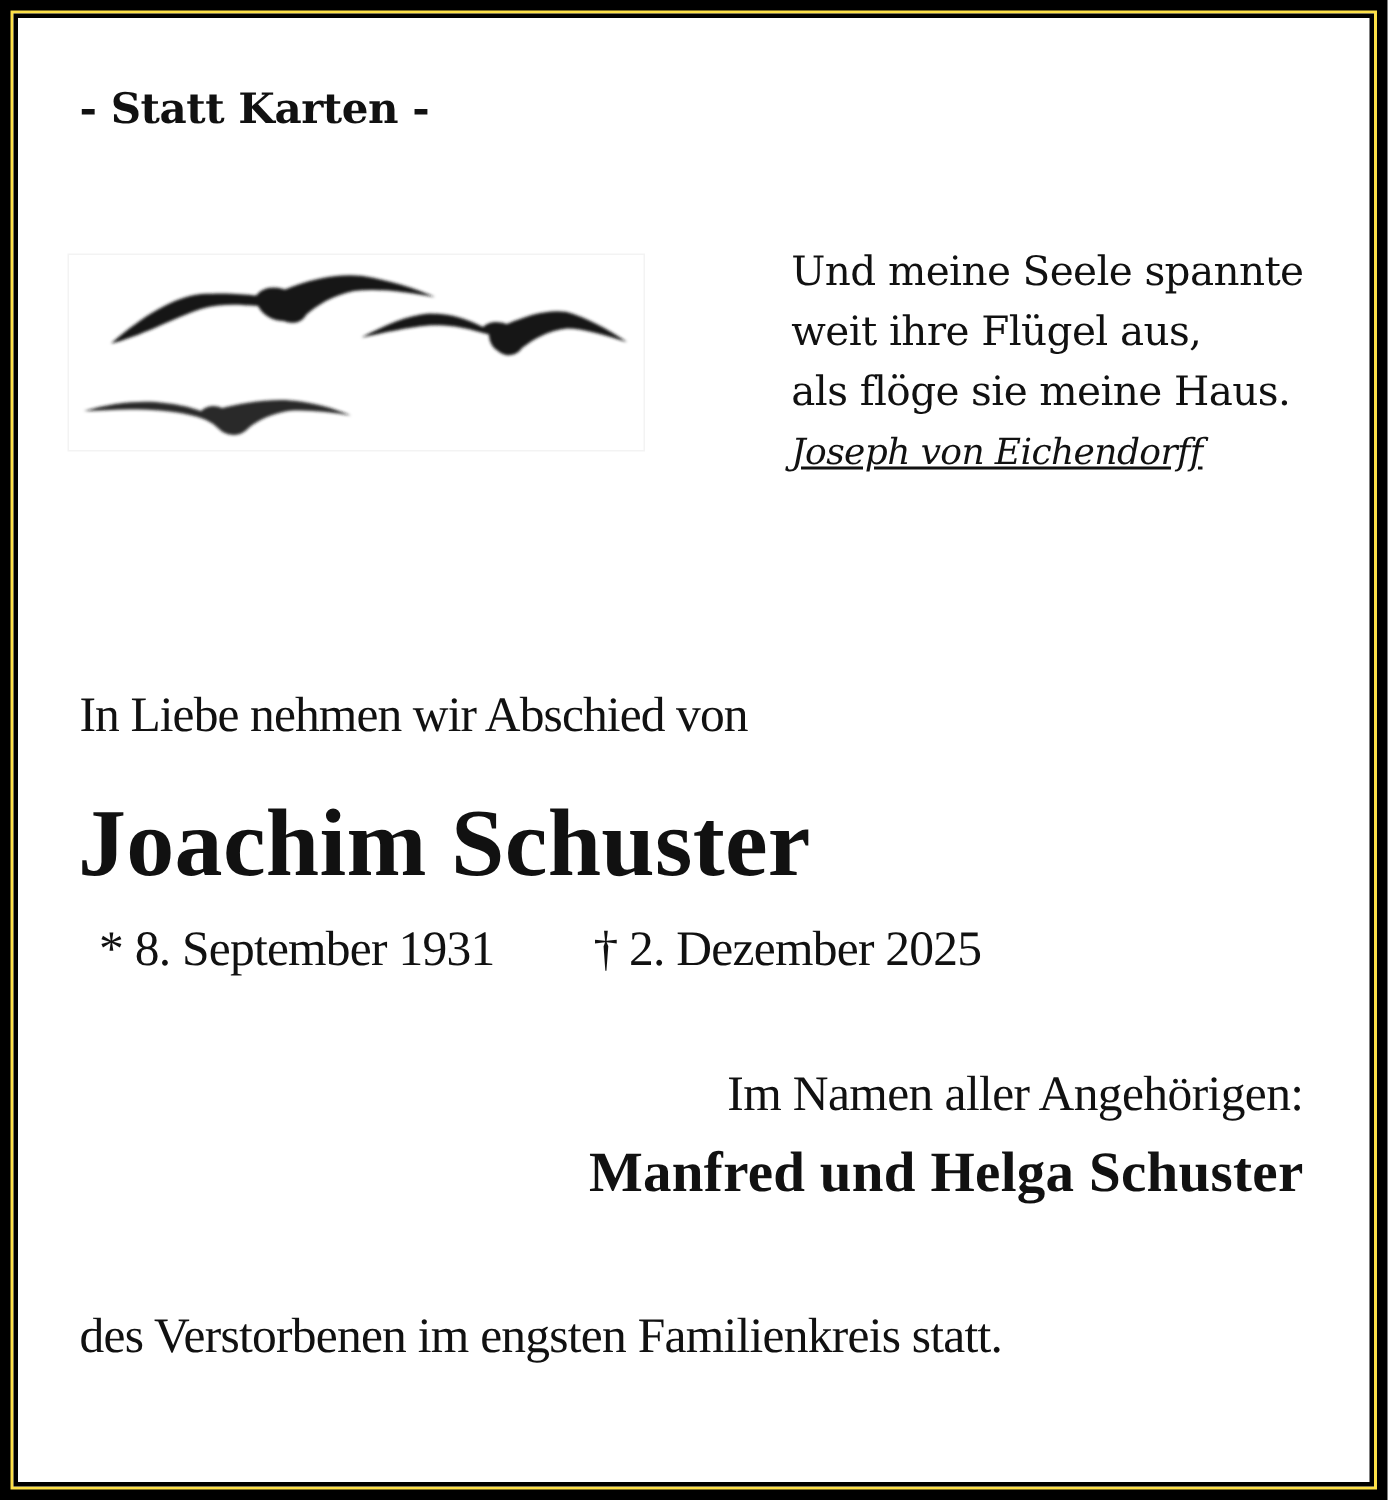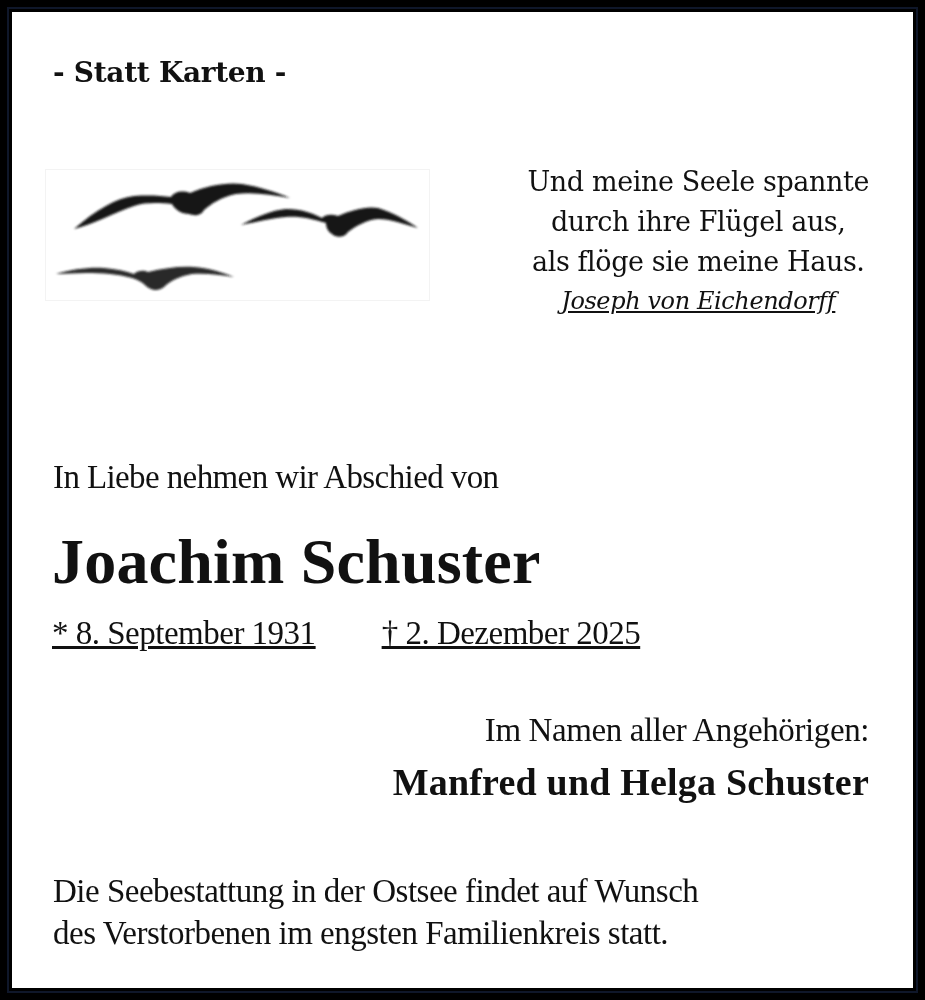--- a/index.html
+++ b/index.html
@@ -7,62 +7,62 @@
       width: 925px; height: 1000px;
       background: #000;
       position: relative;
       overflow: hidden;
       font-family: "DejaVu Serif", "Liberation Serif", serif;
       color: #111;
     }
     .outer {
       position: absolute;
       left: 7px; top: 7px; right: 7px; bottom: 7px;
-      background: #0f172a;
+      background: #fde047;
       padding-left: 45px;
     }
     .inner {
       position: absolute;
       left: 2px; top: 2px; right: 2px; bottom: 2px;
       border: 3px solid #000;
       background: #fff;
     }
     .abs { position: absolute; white-space: nowrap; }
     .header {
       left: 41px; top: 44px;
       font-size: 28px; font-weight: bold; letter-spacing: -0.3px;
     }
     .birds {
       left: 33px; top: 157px; width: 383px; height: 130px;
       border: 1px solid #f3f3f3;
     }
     .poem {
       right: 44px; top: 150px;
-      text-align: center;
+      text-align: left;
       font-size: 27px; line-height: 40px;
       letter-spacing: -0.4px;
     }
     .poem div { white-space: nowrap; }
     .author {
       font-style: italic; font-size: 24px; line-height: 34px; margin-top: 2px; text-decoration: underline;
     }
     .intro {
       left: 41px; top: 447px;
       font-family: "Liberation Serif", serif;
       font-size: 33px; letter-spacing: -0.6px;
     }
     .name {
       left: 40px; top: 513px;
       font-family: "Liberation Serif", serif;
       font-weight: bold; font-size: 64px; letter-spacing: 0.2px;
     }
     .dates {
-      left: 40px; top: 603px;
+      left: 54px; top: 603px;
       font-family: "Liberation Serif", serif;
-      font-size: 33px; letter-spacing: -0.5px; text-decoration: underline;
+      font-size: 33px; letter-spacing: -0.5px;
     }
     .dates .death { margin-left: 66px; }
     .family-label {
       right: 44px; top: 700px;
       font-family: "Liberation Serif", serif;
       font-size: 33px; letter-spacing: -0.4px;
     }
     .family-names {
       right: 44px; top: 748px;
       font-family: "Liberation Serif", serif;
@@ -96,36 +96,35 @@
 
           <path d="M195,55 C210,47 226,40 240,39 C256,39 266,43 276,48 C280,44 286,44 292,46 C306,40 320,36 332,38 C346,42 360,50 372,58 C358,54 344,49 332,49 C320,50 310,56 302,62 C298,68 290,68 286,64 C281,61 280,56 280,53 C266,49 254,46 240,47 C226,48 210,52 195,55 Z"></path>
 
           <path d="M10,104 C26,99 44,97 58,98 C70,99 80,101 88,104 C92,100 98,100 102,102 C118,98 134,96 148,97 C162,98 176,102 188,107 C174,105 160,103 146,104 C134,106 124,111 118,117 C112,122 104,120 100,116 C96,112 92,110 86,108 C72,104 56,103 40,103 C30,103 20,104 10,104 Z" opacity="0.92"></path>
         </g>
       </svg>
     </div>
 
     <div class="abs poem">
       <div>Und meine Seele spannte</div>
-      <div>durch ihre Flügel aus,</div>
+      <div>weit ihre Flügel aus,</div>
       <div>als flöge sie meine Haus.</div>
       <div class="author">Joseph von Eichendorff</div>
     </div>
 
     <div class="abs name">Joachim Schuster</div>
 
     <div class="abs intro">In Liebe nehmen wir Abschied von</div>
 
     <div class="abs dates">
       <span>* 8. September 1931</span><span class="death">† 2. Dezember 2025</span>
     </div>
 
     <div class="abs family-names">Manfred und Helga Schuster</div>
 
     <div class="abs family-label">Im Namen aller Angehörigen:</div>
 
     <div class="abs note">
-      <div>Die Seebestattung in der Ostsee findet auf Wunsch</div>
       <div>des Verstorbenen im engsten Familienkreis statt.</div>
     </div>
 
   </div>
 </div>
 
 </body></html>

